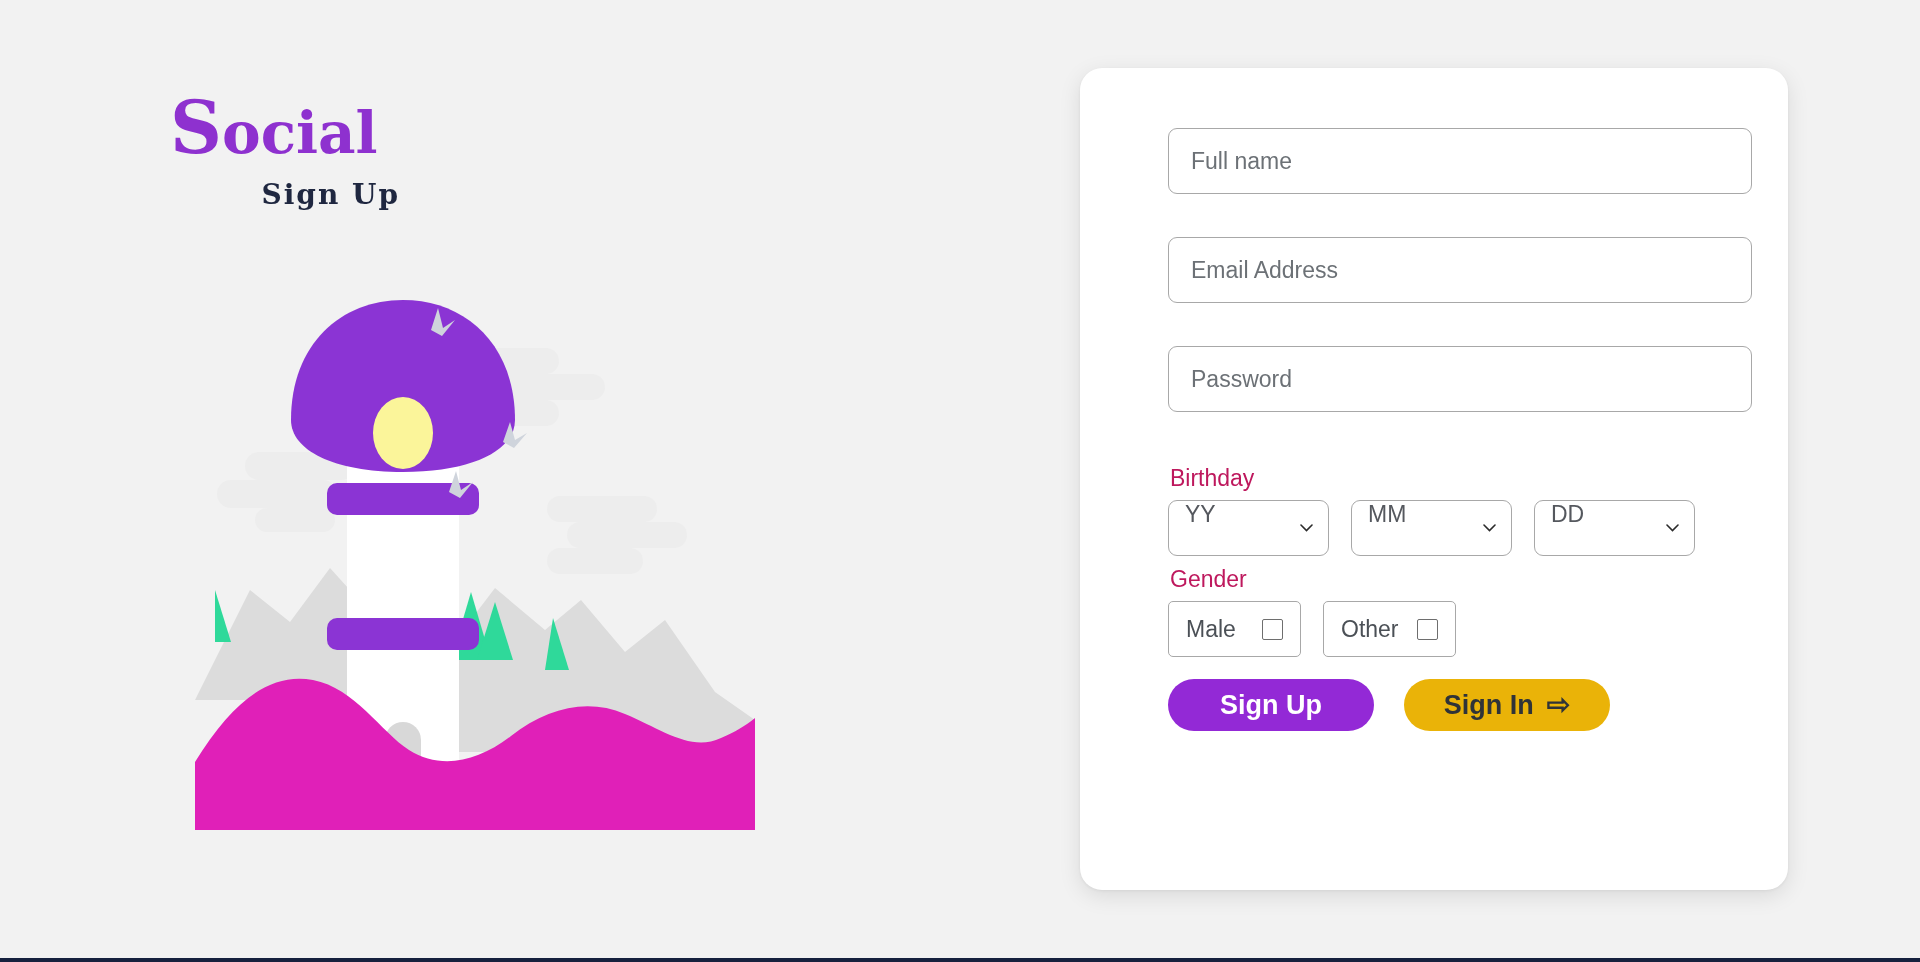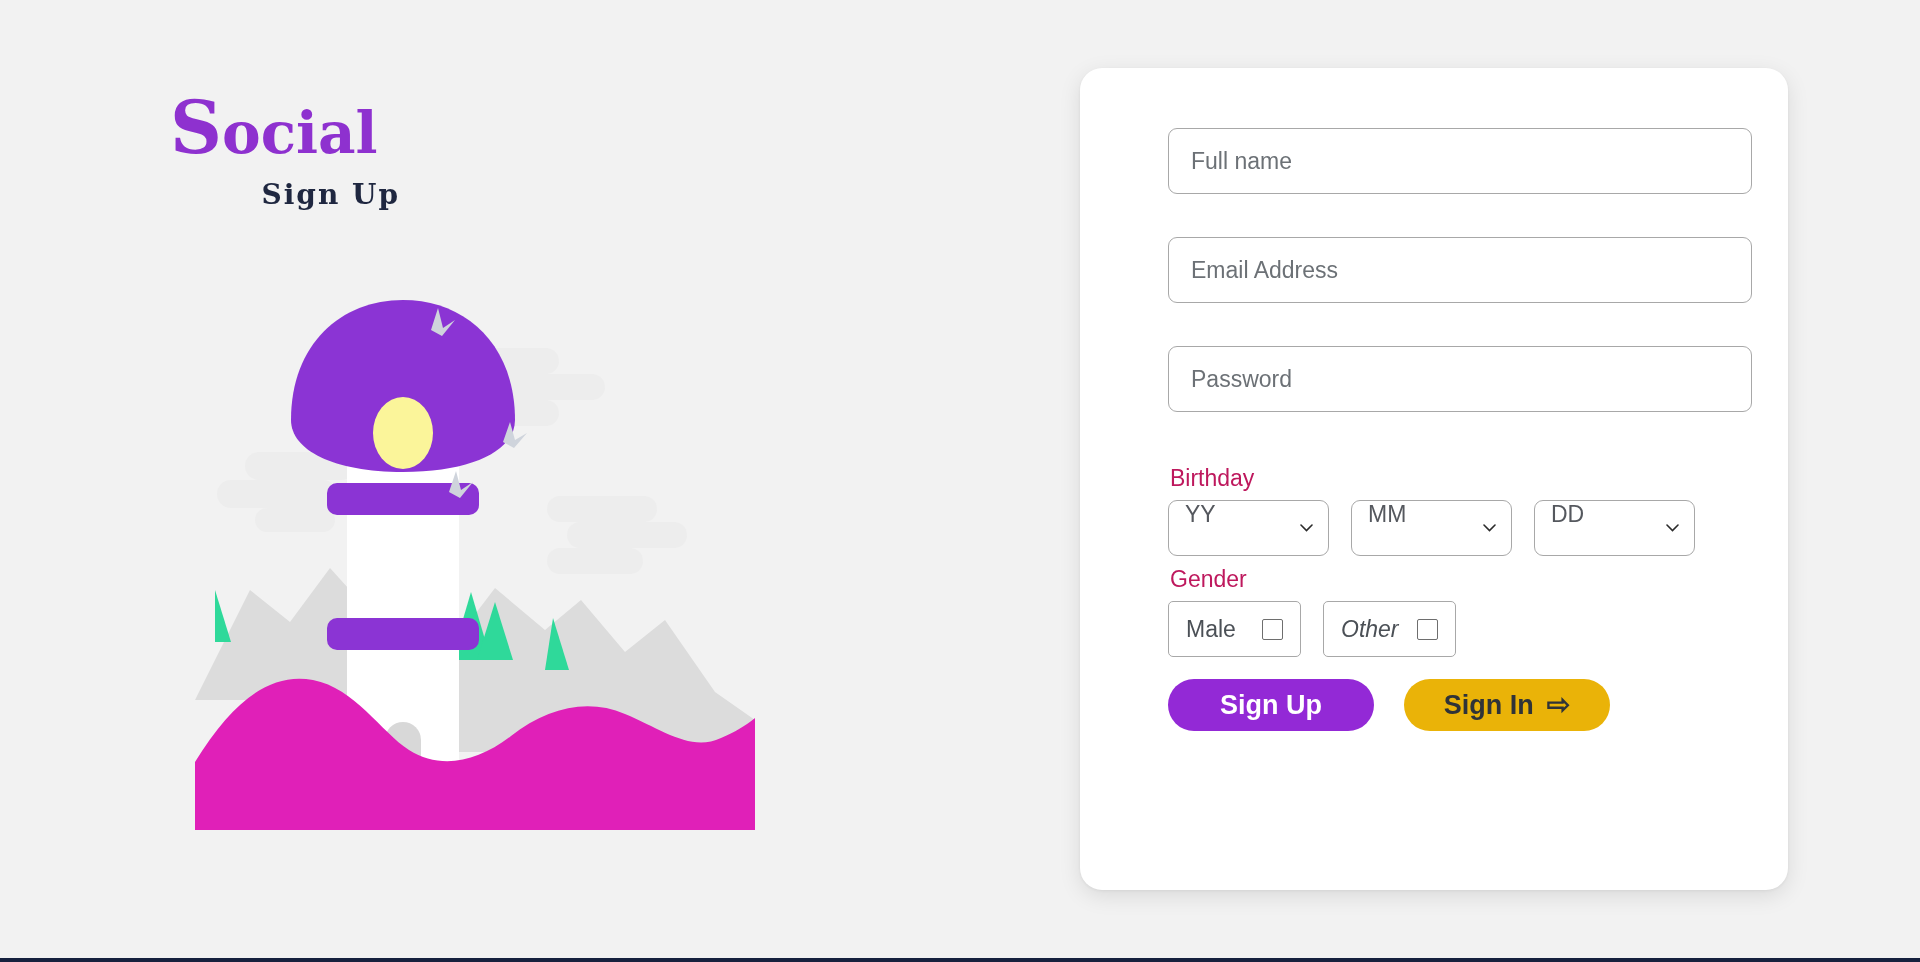--- a/index.html
+++ b/index.html
@@ -158,21 +158,21 @@
     display: flex;
     align-items: center;
     justify-content: space-between;
     padding: 0 17px;
     font-size: 23px;
     color: #4b5056;
     gap: 14px;
   }
   .gb-male   { width: 133px; }
   .gb-female { width: 137px; }
-  .gb-other  { width: 133px; font-style: italic; }
+  .gb-other  { width: 133px; }
 
   .cbox {
     width: 21px;
     height: 21px;
     border: 1.6px solid #6e6e6e;
     border-radius: 2px;
     background: #fff;
     flex: none;
   }
 

